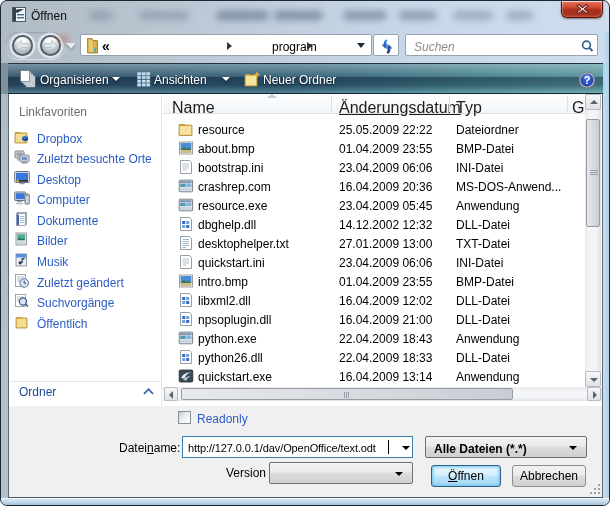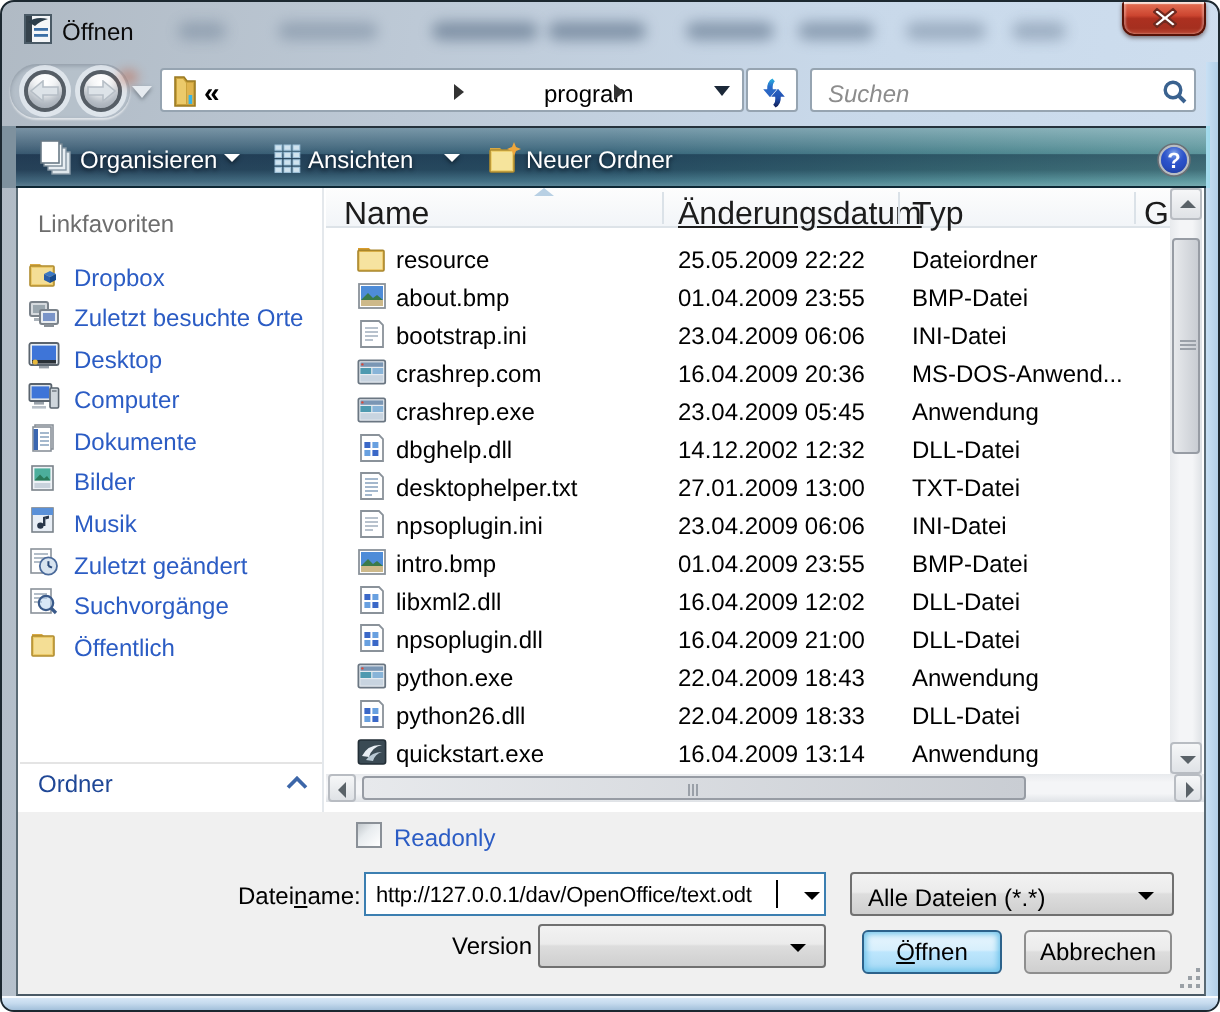--- a/index.html
+++ b/index.html
@@ -53,21 +53,21 @@
 .rtype{position:absolute;left:293px;top:3px;font-size:12px;color:#000;}
 .ricon{position:absolute;left:15px;top:1px;width:16px;height:16px;}
 
 #vsb{position:absolute;left:422px;top:0;width:16px;height:293px;background:linear-gradient(90deg,#e8eaed,#f4f5f7 30%,#f4f5f7 70%,#dfe2e6);}
 #hsb{left:154px;top:293px;width:439px;height:14px;background:linear-gradient(#e8eaed,#f4f5f7 30%,#f4f5f7 70%,#dfe2e6);}
 .sbtn{position:absolute;background:linear-gradient(#f6f7f8,#dfe2e6);border:1px solid #b8bcc2;border-radius:2px;}
 .thumb{background:linear-gradient(90deg,#e7e9ec,#c9cdd3);border:1px solid #979ca4;border-radius:2px;}
 
 #footer{left:7px;top:405px;width:595px;height:92px;background:#f0f0f0;border-left:1px solid #5a6a74;border-right:1px solid #5a6a74;border-bottom:1px solid #4a5a66;}
 .lbl{position:absolute;color:#000;font-size:12px;}
-.combo{position:absolute;height:22px;border:1px solid #707070;border-radius:2px;background:linear-gradient(#f2f2f2 0%,#ebebeb 45%,#dddddd 50%,#cfcfcf 100%);}
+.combo{position:absolute;height:22px;border:1px solid #707070;border-radius:2px;background:linear-gradient(#f2f2f2 0%,#ebebeb 45%,#dddddd 50%,#cfcfcf 100%);font-weight:bold;}
 .cbarr{position:absolute;width:0;height:0;border-left:4px solid transparent;border-right:4px solid transparent;border-top:4px solid #000;}
 .btn{position:absolute;height:22px;border-radius:3px;font-size:12px;color:#000;text-align:center;line-height:20px;}
 #bopen{left:422px;top:59px;width:70px;border:1px solid #2c628b;background:linear-gradient(#eaf6fd 0%,#d7effc 45%,#bde6fd 50%,#a6d9f4 100%);box-shadow:inset 0 0 3px 1px #69c1ea;}
 #bcancel{left:503px;top:59px;width:74px;border:1px solid #8e8e8e;background:linear-gradient(#f2f2f2 0%,#ebebeb 45%,#dddddd 50%,#cfcfcf 100%);}
 
 #bottomglass{left:0;top:497px;width:610px;height:9px;background:linear-gradient(#dcebfa 0%,#c6dbee 40%,#a5c2dc 75%,#8aa8c6 100%);border-radius:0 0 7px 7px;box-shadow:inset 0 1px 0 rgba(255,255,255,.8);}
 </style></head>
 <body>
 <div id="win">
 
@@ -393,21 +393,21 @@
             <use href="#ic-win"></use>
           </svg>
           <span class="rname">crashrep.com</span>
           <span class="rdate">16.04.2009 20:36</span>
           <span class="rtype">MS-DOS-Anwend...</span>
         </div>
       <div class="row" style="top:102px;">
           <svg class="ricon" viewBox="0 0 16 16">
             <use href="#ic-win"></use>
           </svg>
-          <span class="rname">crashrep.exe</span>
+          <span class="rname">resource.exe</span>
           <span class="rdate">23.04.2009 05:45</span>
           <span class="rtype">Anwendung</span>
         </div>
       <div class="row" style="top:121px;">
           <svg class="ricon" viewBox="0 0 16 16">
             <use href="#ic-dll"></use>
           </svg>
           <span class="rname">dbghelp.dll</span>
           <span class="rdate">14.12.2002 12:32</span>
           <span class="rtype">DLL-Datei</span>
@@ -417,21 +417,21 @@
             <use href="#ic-txt"></use>
           </svg>
           <span class="rname">desktophelper.txt</span>
           <span class="rdate">27.01.2009 13:00</span>
           <span class="rtype">TXT-Datei</span>
         </div>
       <div class="row" style="top:159px;">
           <svg class="ricon" viewBox="0 0 16 16">
             <use href="#ic-ini"></use>
           </svg>
-          <span class="rname">npsoplugin.ini</span>
+          <span class="rname">quickstart.ini</span>
           <span class="rdate">23.04.2009 06:06</span>
           <span class="rtype">INI-Datei</span>
         </div>
       <div class="row" style="top:178px;">
           <svg class="ricon" viewBox="0 0 16 16">
             <use href="#ic-bmp"></use>
           </svg>
           <span class="rname">intro.bmp</span>
           <span class="rdate">01.04.2009 23:55</span>
           <span class="rtype">BMP-Datei</span>

